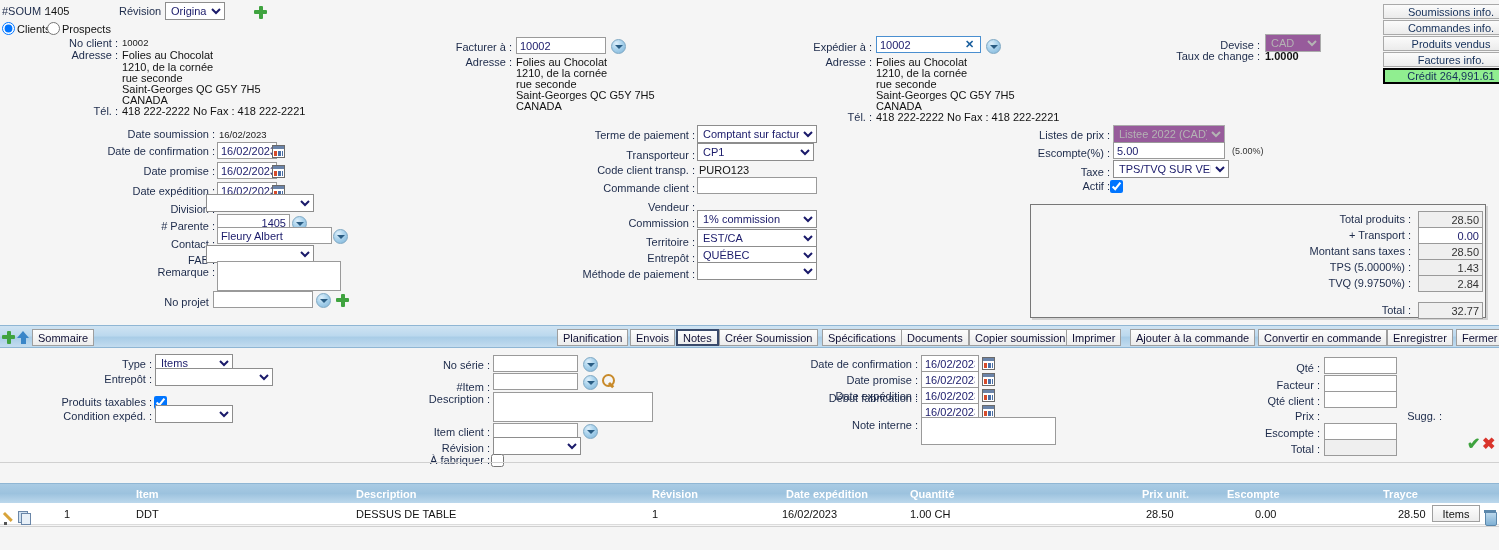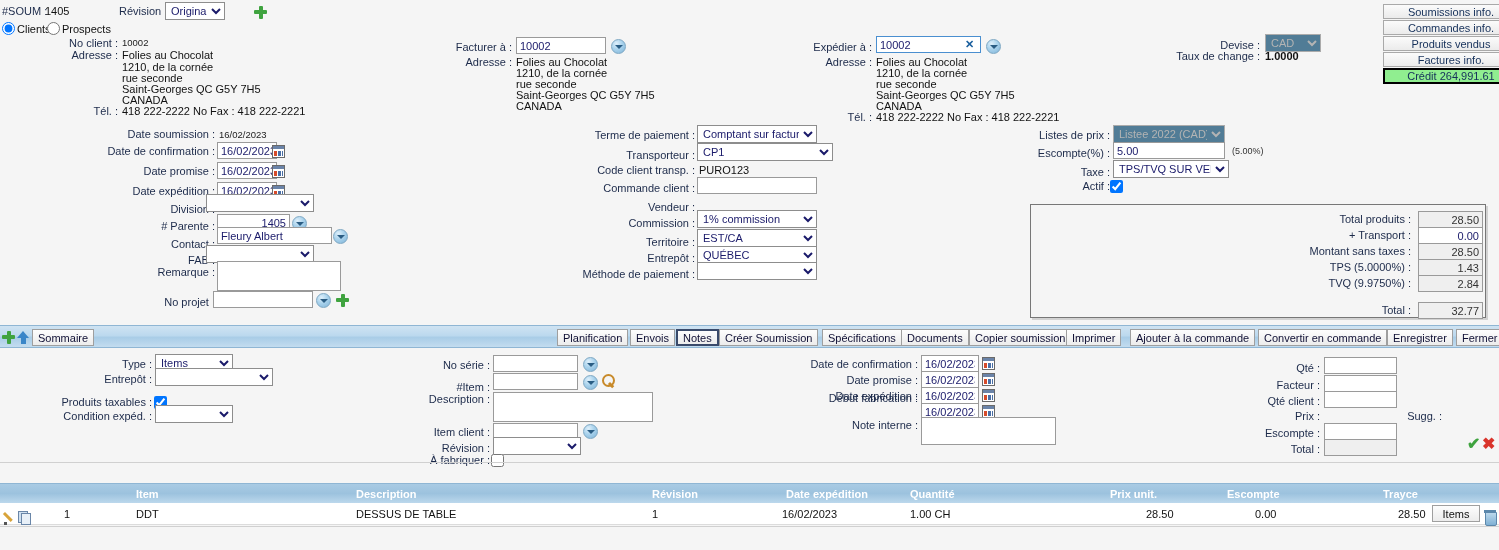--- a/index.html
+++ b/index.html
@@ -39,21 +39,21 @@
   select.sel {
     font-family: "Liberation Sans", sans-serif;
     font-size: 11px;
     color:#1a1a6a;
     border: 1px solid #8d8d8d;
     background: #fff;
     height: 18px;
     padding: 0 1px;
     outline: none;
   }
-  select.sel:disabled { color:#999; background:#0c4a6e; }
+  select.sel:disabled { color:#999; background:#701a75; }
   textarea.ta {
     font-family: "Liberation Sans", sans-serif;
     font-size: 11px;
     color:#1a1a6a;
     border: 1px solid #9a9a9a;
     background: #fff;
     resize: none;
     outline: none;
     padding: 1px 2px;
   }
@@ -255,21 +255,21 @@
 
   <span class="abs lbl" style="left:60px;top:296px;width:155px;">No projet :</span>
   <input class="abs txt" style="left: 213px; top: 291px; width: 100px;">
   <span class="abs" style="left:316px;top:293px;"><span class="dd-icon"></span></span>
   <span class="abs" style="left:336px;top:293px;"><span class="plus"></span></span>
 
   <span class="abs lbl" style="left:540px;top:129px;width:155px;">Terme de paiement :</span>
   <select class="abs sel" style="left:697px;top:125px;width:120px;"><option>Comptant sur facturation</option></select>
 
   <span class="abs lbl" style="left:540px;top:149px;width:155px;">Transporteur :</span>
-  <select class="abs sel" style="left:697px;top:143px;width:136px;"><option>CP1</option></select>
+  <select class="abs sel" style="left:697px;top:143px;width:117px;"><option>CP1</option></select>
 
   <span class="abs lbl" style="left:540px;top:164px;width:155px;">Code client transp. :</span>
   <span class="abs val" style="left:699px;top:164px;">PURO123</span>
 
   <span class="abs lbl" style="left:540px;top:182px;width:155px;">Commande client :</span>
   <input class="abs txt" style="left: 697px; top: 177px; width: 120px;">
 
   <span class="abs lbl" style="left:540px;top:201px;width:155px;">Vendeur :</span>
   <select class="abs sel" style="left:697px;top:194px;width:120px;margin-top:16px;"><option>Trayce Larochelle</option></select>
 
@@ -411,21 +411,21 @@
   <span class="abs okmark" style="left:1467px;top:436px;">✔</span>
   <span class="abs xmark" style="left:1482px;top:436px;">✖</span>
 
   <div class="hr" style="top:462px;"></div>
   <div class="gridhdr" style="top:483px;">
     <span style="left:136px;">Item</span>
     <span style="left:356px;">Description</span>
     <span style="left:652px;">Révision</span>
     <span style="left:786px;">Date expédition</span>
     <span style="left:910px;">Quantité</span>
-    <span style="left:1110px;">Prix unit.</span>
+    <span style="left:1142px;">Prix unit.</span>
     <span style="left:1227px;">Escompte</span>
     <span style="left:1383px;">Trayce</span>
   </div>
 
   <div class="gridrow" style="top:503px;">
     <span style="left:4px;top:3px;">
         <span class="pencil"></span>
       </span>
     <span style="left:18px;top:3px;">
         <span class="copyic"></span>

